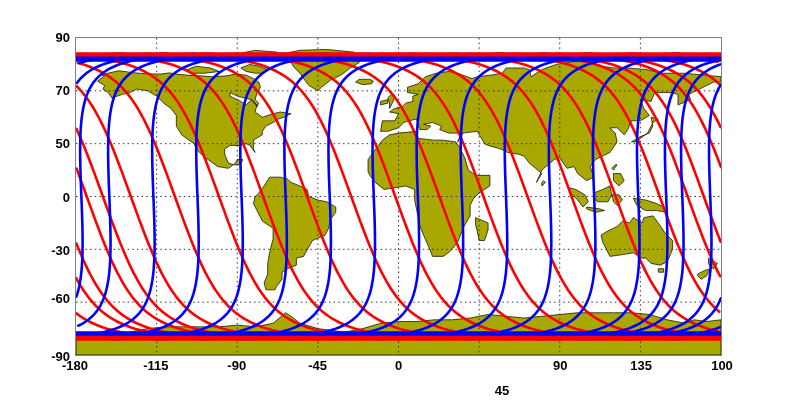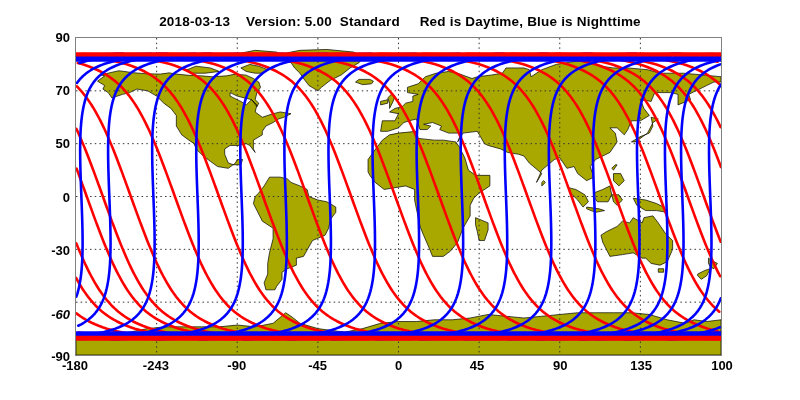--- a/index.html
+++ b/index.html
@@ -78,29 +78,28 @@
     color: #000000;
     transform: translateX(-50%);
     white-space: nowrap;
   }
 </style>
 </head>
 <body>
 
 <div id="root">
 
-  <div id="chart-title">2018-03-13    Version: 5.00  Standard     Red is Daytime, Blue is Nighttime</div>
 
   <div id="y-axis-labels">
       <div class="ytick-label" style="top: 0px;">90</div>
       <div class="ytick-label" style="top: 53.1667px;">70</div>
       <div class="ytick-label" style="top: 106.333px;">50</div>
       <div class="ytick-label" style="top: 159.5px;">0</div>
       <div class="ytick-label" style="top: 212.667px;">-30</div>
-      <div class="ytick-label" style="top: 277px; font-style: italic;">-60</div>
+      <div class="ytick-label" style="top: 261px;">-60</div>
       <div class="ytick-label" style="top: 319px;">-90</div>
     </div>
 
   <div id="plot-frame">
     <svg id="plot-svg" viewBox="0 0 647 319" preserveAspectRatio="none">
       <defs>
         <clipPath id="plotclip">
             <rect x="0" y="0" width="647" height="319"></rect>
           </clipPath>
       </defs>
@@ -208,23 +207,23 @@
             <line x1="0" y1="21.266666666666666" x2="647" y2="21.266666666666666" stroke="#0000ff" stroke-width="5.2"></line>
             <line x1="0" y1="297.73333333333335" x2="647" y2="297.73333333333335" stroke="#0000ff" stroke-width="5.2"></line>
             <line x1="0" y1="302.1638888888889" x2="647" y2="302.1638888888889" stroke="#ff0000" stroke-width="5.2"></line>
           </g>
       </g>
     </svg>
   </div>
 
   <div id="x-axis-labels">
       <div class="xtick-label" style="left: 0px;">-180</div>
-      <div class="xtick-label" style="left: 80.875px;">-243</div>
+      <div class="xtick-label" style="left: 80.875px;">-115</div>
       <div class="xtick-label" style="left: 161.75px;">-90</div>
       <div class="xtick-label" style="left: 242.625px;">-45</div>
       <div class="xtick-label" style="left: 323.5px;">0</div>
-      <div class="xtick-label" style="left: 402px;">45</div>
+      <div class="xtick-label" style="left: 427px; margin-top: 25px;">45</div>
       <div class="xtick-label" style="left: 485.25px;">90</div>
       <div class="xtick-label" style="left: 566.125px;">135</div>
       <div class="xtick-label" style="left: 647px;">100</div>
     </div>
 
 </div>
 
 </body></html>

